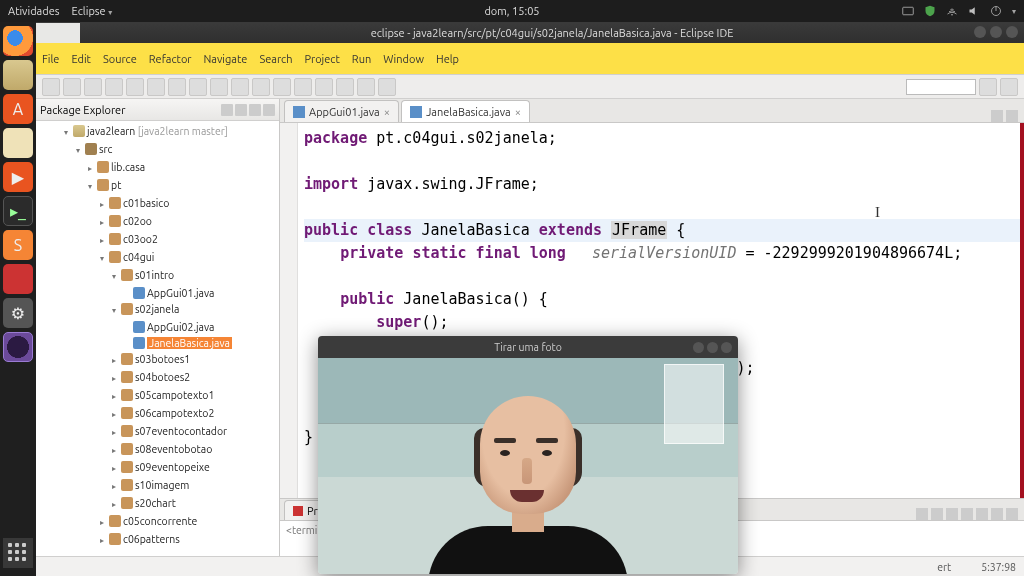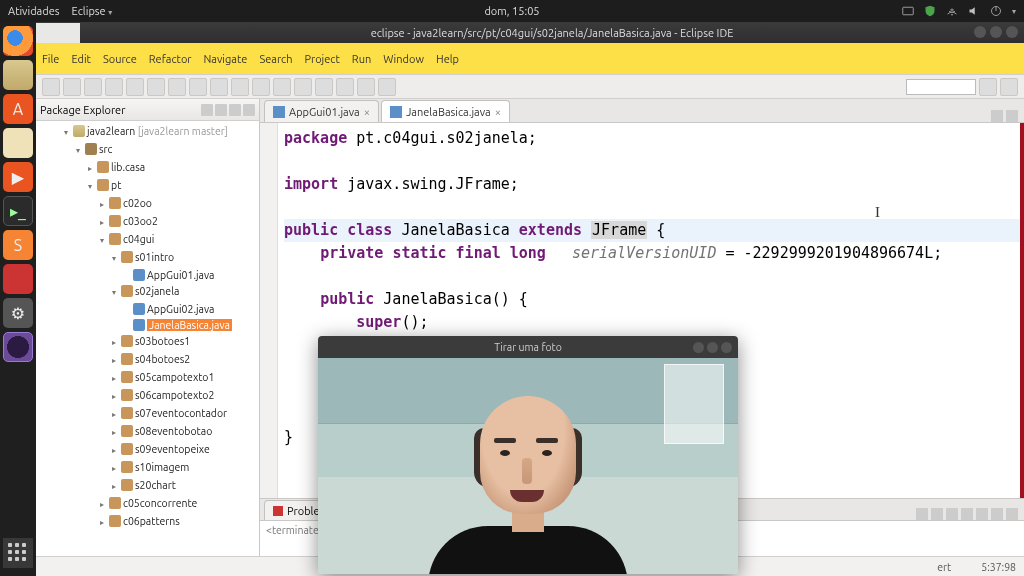--- a/index.html
+++ b/index.html
@@ -44,21 +44,21 @@
 
 .toolbar { height: 24px; background: #eeedec; border-bottom: 1px solid #d0cfce; display: flex; align-items: center; padding: 0 6px; gap: 3px; }
 .tbtn { width: 18px; height: 18px; background: #ddd; border: 1px solid #c9c8c7; border-radius: 2px; }
 .toolbar .right { margin-left: auto; display: flex; gap: 3px; align-items: center; }
 .toolbar input { width: 70px; height: 16px; font-size: 10px; border: 1px solid #bbb; padding: 0 3px; }
 
 
 .main-area { flex: 1; display: flex; min-height: 0; }
 
 
-.pkg-panel { width: 224px; background: #fff; border-right: 1px solid #c9c8c7; display: flex; flex-direction: column; }
+.pkg-panel { width: 244px; background: #fff; border-right: 1px solid #c9c8c7; display: flex; flex-direction: column; }
 .pkg-header { height: 22px; background: linear-gradient(#f6f5f4,#e8e7e5); border-bottom: 1px solid #d0cfce; display: flex; align-items: center; padding: 0 4px; font-size: 11px; }
 .pkg-header .ricons { margin-left: auto; display: flex; gap: 2px; }
 .pkg-header .ricons i { width: 12px; height: 12px; background: #ccc; border-radius: 1px; display: inline-block; }
 .tree { flex: 1; overflow: auto; padding: 2px 16px; }
 .tree ul { list-style: none; padding-left: 12px; }
 .tree li { white-space: nowrap; line-height: 16px; font-size: 10.5px; color: #222; }
 .tree .arr { display: inline-block; width: 9px; color: #777; font-size: 8px; }
 .tree .ico { display: inline-block; width: 12px; height: 12px; vertical-align: -2px; margin-right: 2px; border-radius: 2px; }
 .ico-prj { background: linear-gradient(#d9c88f,#c0a96a); }
 .ico-src { background: #a08050; }
@@ -239,20 +239,21 @@
       </div>
       <div class="tree">
         <ul>
           <li><span class="arr">▾</span><span class="ico ico-prj"></span><span>java2learn</span> <span class="muted">[java2learn master]</span>
             <ul>
               <li><span class="arr">▾</span><span class="ico ico-src"></span><span>src</span>
                 <ul>
                   <li><span class="arr">▸</span><span class="ico ico-pkg"></span><span>lib.casa</span></li>
                   <li><span class="arr">▾</span><span class="ico ico-pkg"></span><span>pt</span>
                     <ul>
+                      <li><span class="arr">▸</span><span class="ico ico-pkg"></span><span>c01basico</span></li>
                       <li><span class="arr">▸</span><span class="ico ico-pkg"></span><span>c02oo</span></li>
                       <li><span class="arr">▸</span><span class="ico ico-pkg"></span><span>c03oo2</span></li>
                       <li><span class="arr">▾</span><span class="ico ico-pkg"></span><span>c04gui</span>
                         <ul>
                           <li><span class="arr">▾</span><span class="ico ico-pkg"></span><span>s01intro</span>
                             <ul>
                                 <li><span class="arr"></span><span class="ico ico-java"></span><span>AppGui01.java</span></li>
                               </ul>
                           </li>
                           <li><span class="arr">▾</span><span class="ico ico-pkg"></span><span>s02janela</span>

